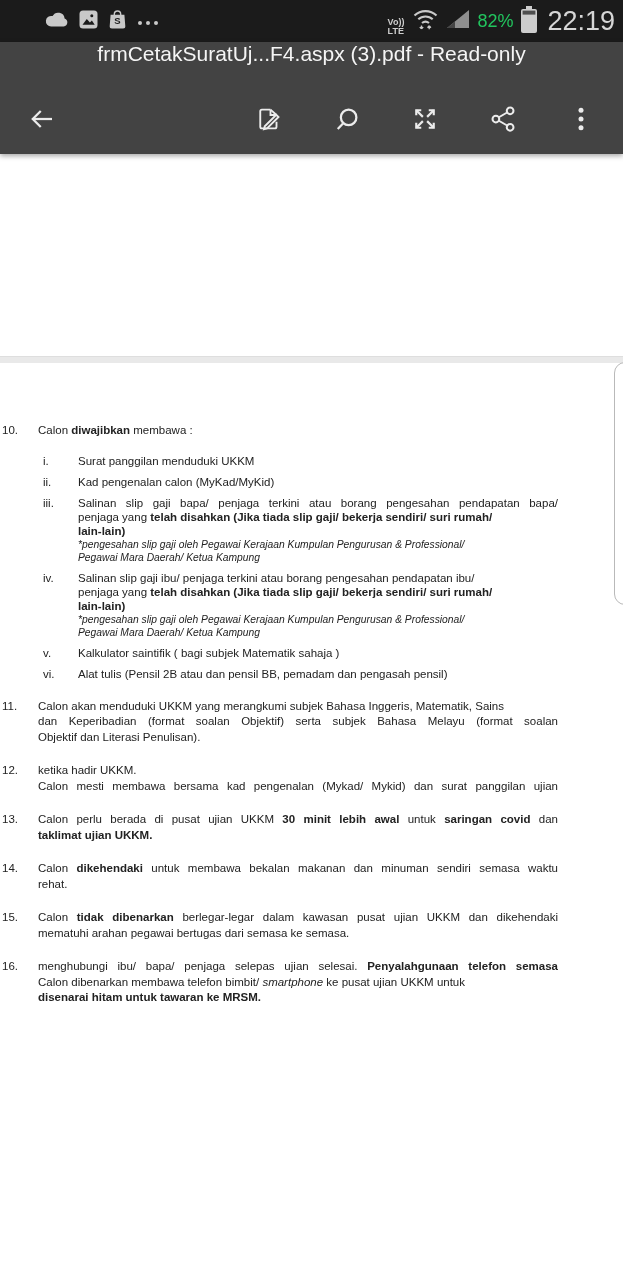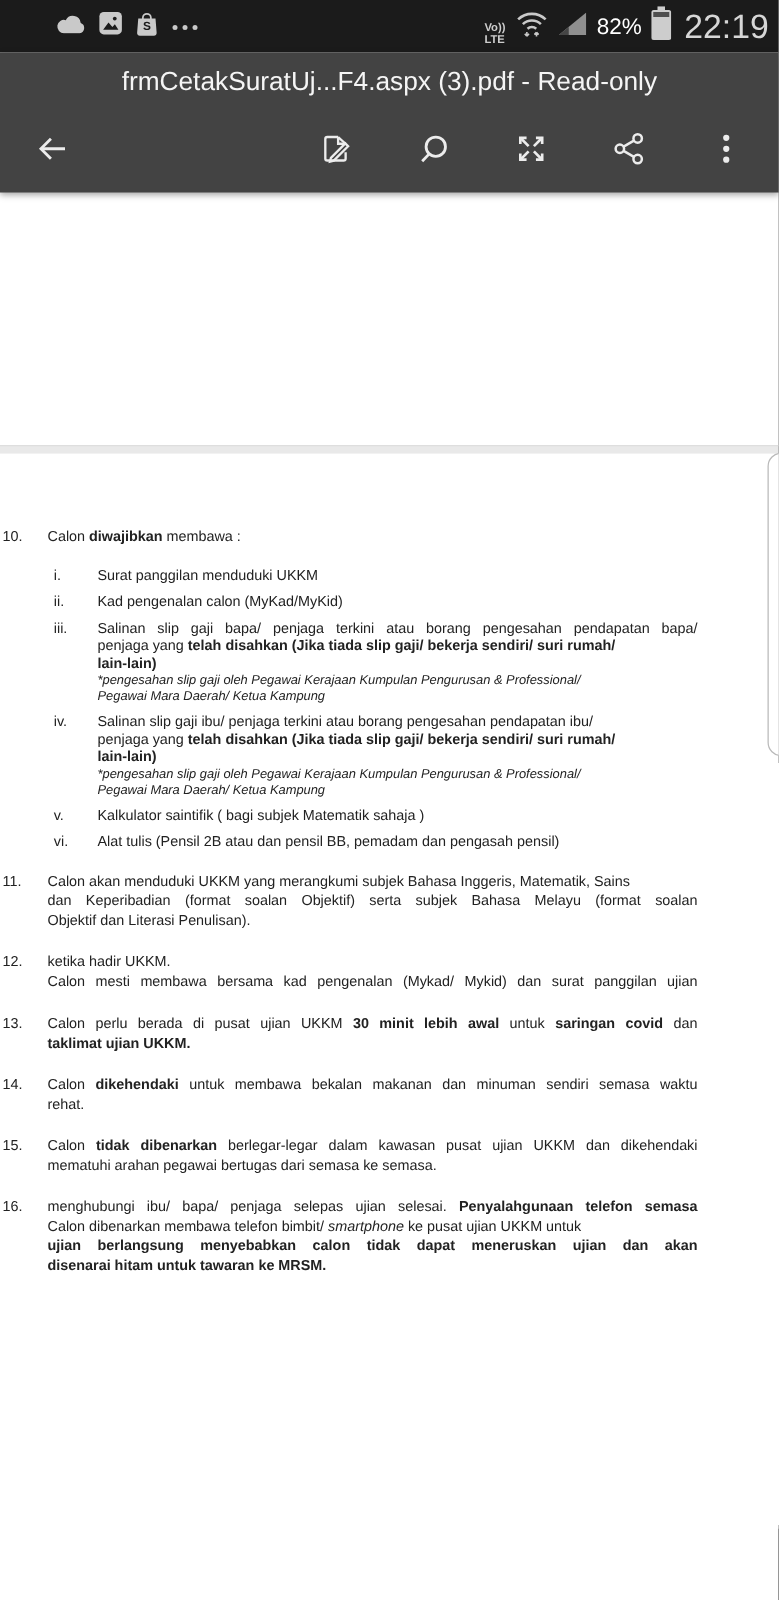--- a/index.html
+++ b/index.html
@@ -6,26 +6,26 @@
   .screen{position:relative;width:623px;height:1280px;background:#ffffff;overflow:hidden;
           font-family:"Liberation Sans","DejaVu Sans",sans-serif;}
 
   
   .status-bar{height:42px;background:#1b1b1b;display:flex;align-items:center;
               padding-left:45px;padding-right:8px;box-sizing:border-box;}
   .sb-left{display:flex;align-items:center;gap:11px;}
   .sb-right{margin-left:auto;display:flex;align-items:center;gap:8px;}
   .volte{display:flex;flex-direction:column;line-height:9px;font-size:9px;font-weight:700;
          color:#cdcdcd;letter-spacing:0;margin-top:12px;}
-  .pct{font-size:18px;color:#ffffff;}
+  .pct{font-size:18px;color:#22c55e;}
   .clock{font-size:27px;color:#d6d6d6;margin-left:2px;}
 
   
   .header{background:#434343;box-shadow:0 2px 5px rgba(0,0,0,.35);position:relative;z-index:3;}
-  .title-bar{height:47px;display:flex;align-items:center;justify-content:center;}
+  .title-bar{height:47px;display:flex;justify-content:center;}
   .title-bar span{font-size:21px;color:#f5f5f5;}
   .toolbar{height:65px;display:flex;align-items:center;padding:0 26px 6px 26px;box-sizing:border-box;}
   .tb-btn{background:none;border:none;padding:0;margin:0;width:32px;height:32px;
           display:flex;align-items:center;justify-content:center;cursor:pointer;}
   .tb-group{margin-left:auto;display:flex;align-items:center;gap:46px;}
   .tb-btn svg{display:block;}
 
   
   .prev-page{height:202px;background:#ffffff;}
   .page-gap{height:7px;background:#e9e9e9;border-top:1px solid #dedede;box-sizing:border-box;}
@@ -273,21 +273,20 @@
           <div class="ibody">
             <div class="ln jl"><span class="">Calon </span><span class="b ">tidak dibenarkan</span><span class=""> berlegar-legar dalam kawasan pusat ujian UKKM dan dikehendaki</span></div>
             <div class="ln"><span class="">mematuhi arahan pegawai bertugas dari semasa ke semasa.</span></div>
           </div>
         </div>
         <div class="item">
           <div class="num">16.</div>
           <div class="ibody">
             <div class="ln jl"><span class="">menghubungi ibu/ bapa/ penjaga selepas ujian selesai. </span><span class="b ">Penyalahgunaan telefon semasa</span></div>
             <div class="ln"><span class="">Calon dibenarkan membawa telefon bimbit/ </span><span class="i">smartphone</span><span class=""> ke pusat ujian UKKM untuk</span></div>
-            <div class="ln jl"><span class="b ">ujian berlangsung menyebabkan calon tidak dapat meneruskan ujian dan akan</span></div>
             <div class="ln"><span class="b ">disenarai hitam untuk tawaran ke MRSM.</span></div>
           </div>
         </div>
       </div>
   </div>
 
   <div class="scroll-pill"></div>
 </div>
 
 </body></html>

